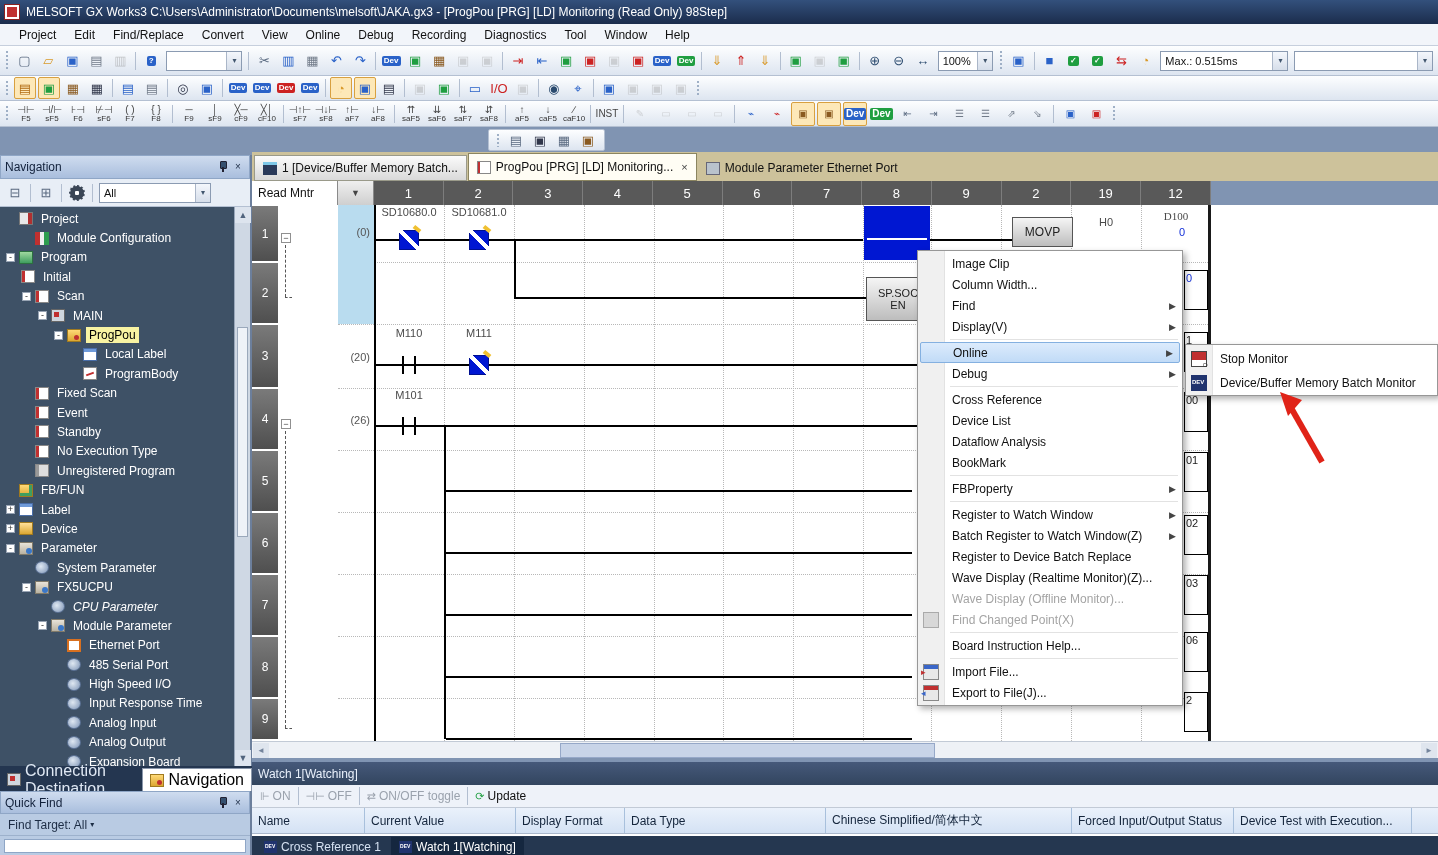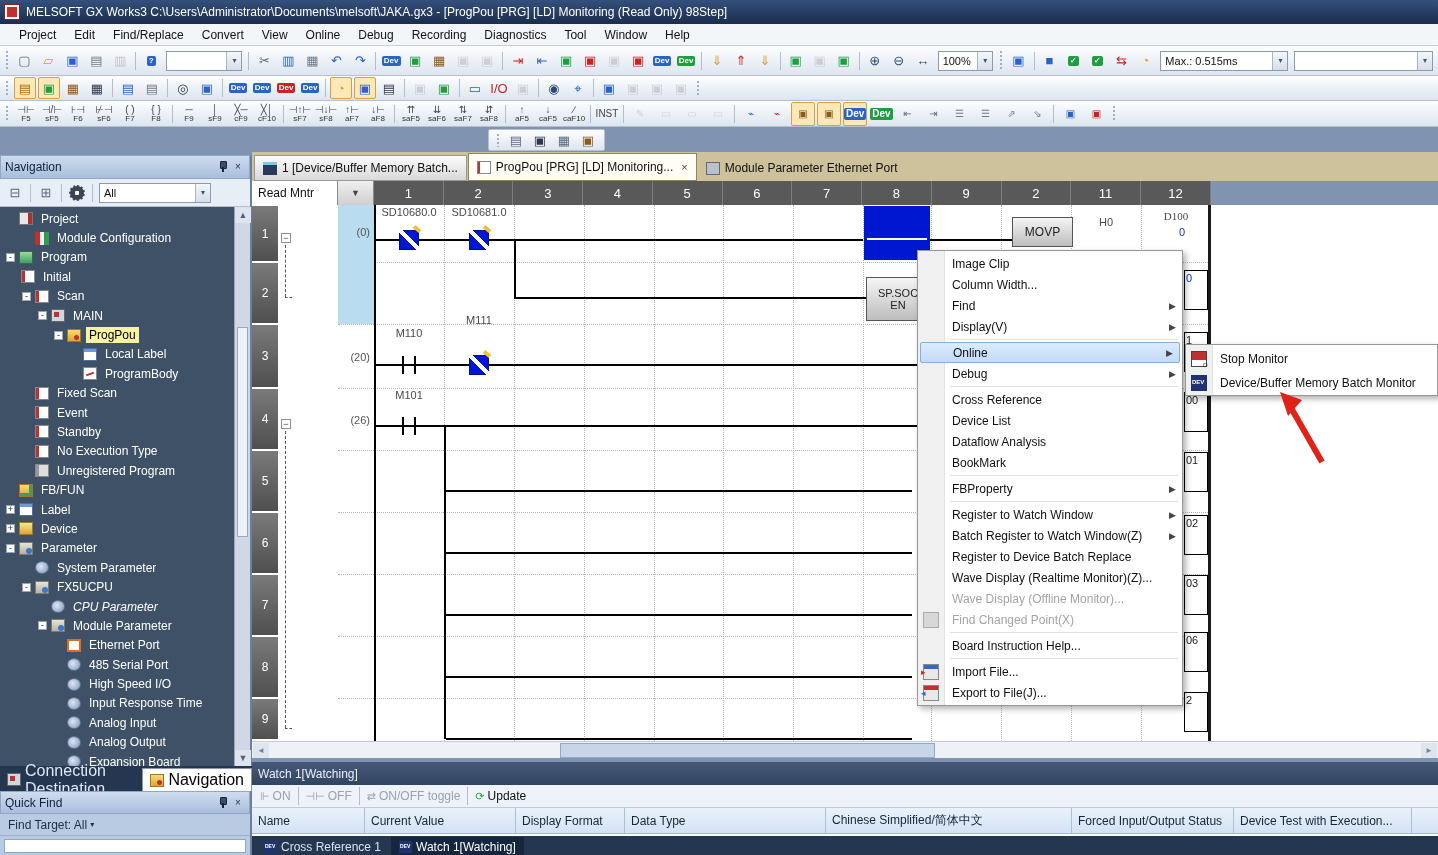--- a/index.html
+++ b/index.html
@@ -797,21 +797,21 @@
       <div class="lcol" style="width: 69.8px;">1</div>
       <div class="lcol" style="width: 69.8px;">2</div>
       <div class="lcol" style="width: 69.8px;">3</div>
       <div class="lcol" style="width: 69.8px;">4</div>
       <div class="lcol" style="width: 69.8px;">5</div>
       <div class="lcol" style="width: 69.8px;">6</div>
       <div class="lcol" style="width: 69.8px;">7</div>
       <div class="lcol" style="width: 69.8px;">8</div>
       <div class="lcol" style="width: 69.8px;">9</div>
       <div class="lcol" style="width: 69.8px;">2</div>
-      <div class="lcol" style="width: 69.8px;">11</div>
+      <div class="lcol" style="width: 69.8px;">19</div>
       <div class="lcol" style="width: 70px;">12</div>
     </div>
   <div id="grid">
       <div style="position: absolute; left: 0px; top: 0px; width: 26px; height: 536px;"></div>
       <div class="rnum" style="top: 1px; height: 55px;">1</div>
       <div class="rnum" style="top: 58px; height: 60px;">2</div>
       <div class="rnum" style="top: 120px; height: 62px;">3</div>
       <div class="rnum" style="top: 184px; height: 60px;">4</div>
       <div class="rnum" style="top: 246px; height: 60px;">5</div>
       <div class="rnum" style="top: 308px; height: 60px;">6</div>
@@ -865,21 +865,21 @@
       </div>
       <div class="dlabel" style="left: 814px; top: 11px;">H0</div>
       <div class="dlabel" style="left: 884px; top: 5px; font-family: Liberation Serif, serif;">D100</div>
       <div class="dlabel" style="left: 890px; top: 21px; color: rgb(20, 48, 216);">0</div>
       <div class="ibox" style="left: 614px; top: 72px; width: 64px; height: 44px; font-size: 11px;">
         <div>SP.SOC</div>
         <div>EN</div>
       </div>
       <div class="lline" style="left: 124px; top: 159px; width: 541px; height: 2px; background: rgb(0, 0, 0);"></div>
       <div class="dlabel" style="left: 117px; top: 122px;">M110</div>
-      <div class="dlabel" style="left: 187px; top: 109px;">M111</div>
+      <div class="dlabel" style="left: 187px; top: 122px;">M111</div>
       <div class="ocontact" style="left: 150px; top: 151px;"></div>
       <div class="ncontact" style="left: 217px; top: 150px;"></div>
       <div class="lline" style="left: 124px; top: 220px; width: 541px; height: 2px; background: rgb(0, 0, 0);"></div>
       <div class="dlabel" style="left: 117px; top: 184px;">M101</div>
       <div class="ocontact" style="left: 150px; top: 212px;"></div>
       <div class="lline" style="left: 192px; top: 221px; width: 2px; height: 313px; background: rgb(0, 0, 0);"></div>
       <div class="lline" style="left: 194px; top: 285px; width: 466px; height: 2px; background: rgb(0, 0, 0);"></div>
       <div class="lline" style="left: 194px; top: 347px; width: 466px; height: 2px; background: rgb(0, 0, 0);"></div>
       <div class="lline" style="left: 194px; top: 409px; width: 466px; height: 2px; background: rgb(0, 0, 0);"></div>
       <div class="lline" style="left: 194px; top: 471px; width: 466px; height: 2px; background: rgb(0, 0, 0);"></div>

